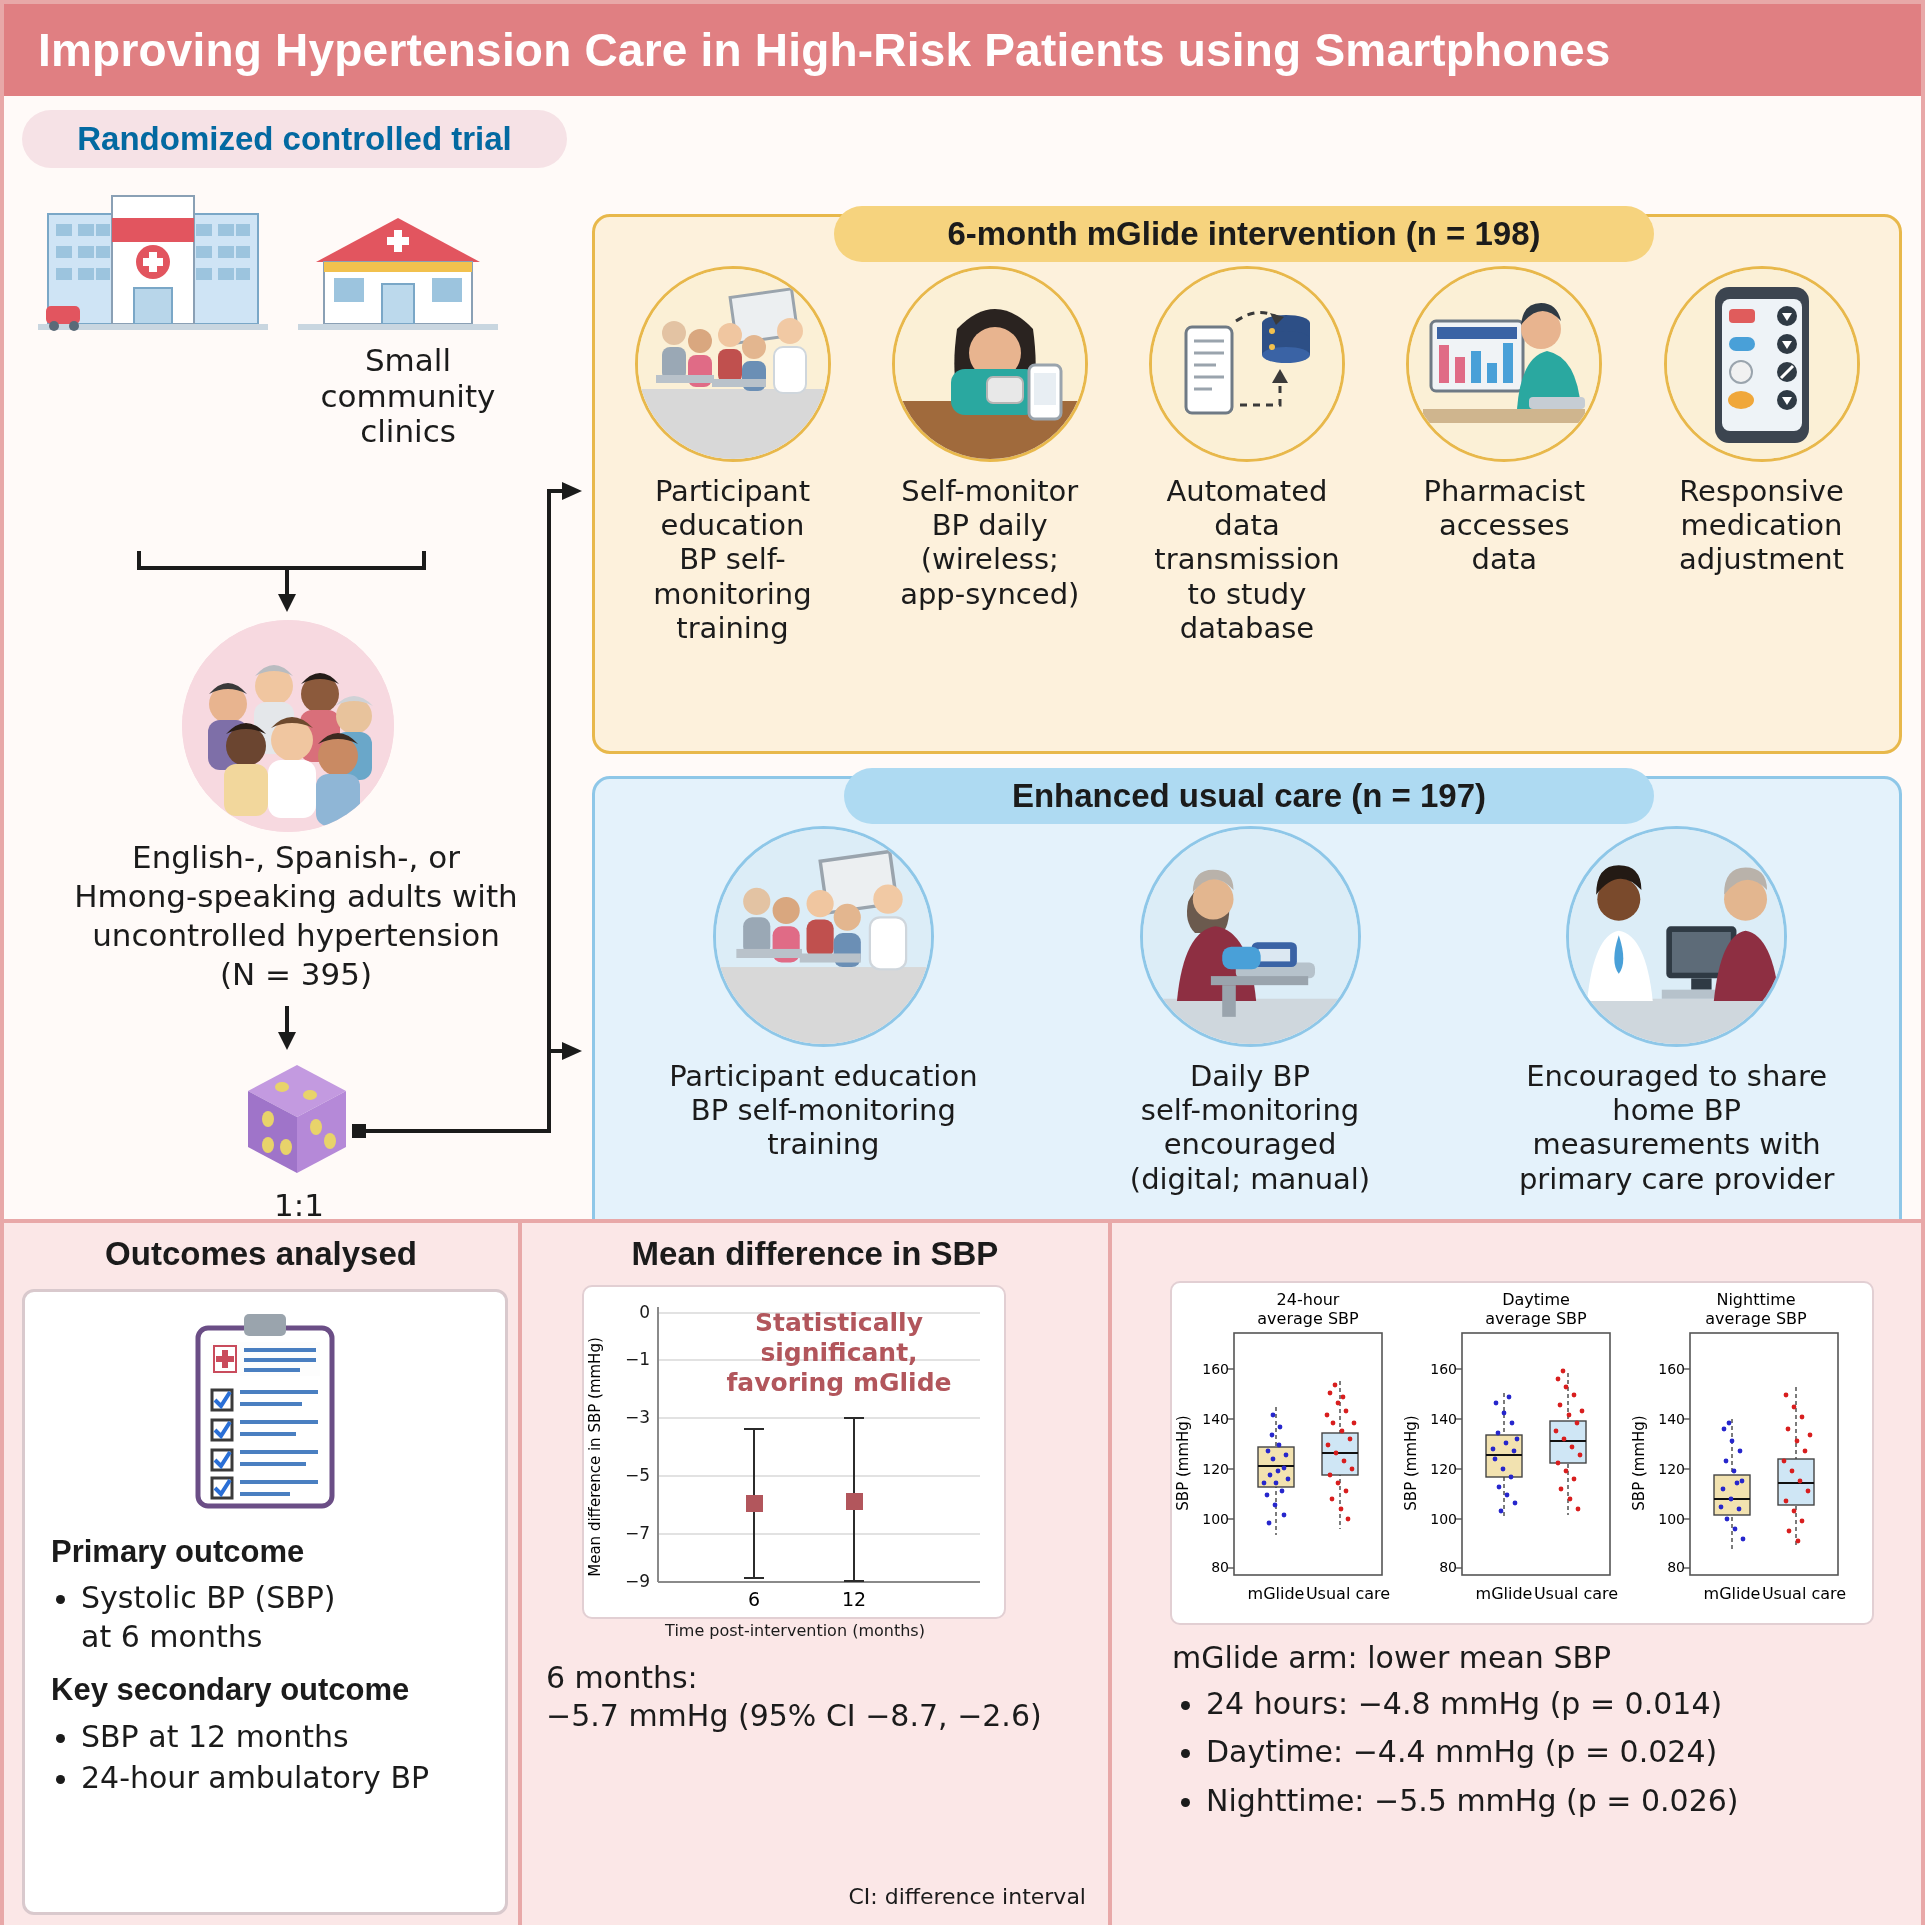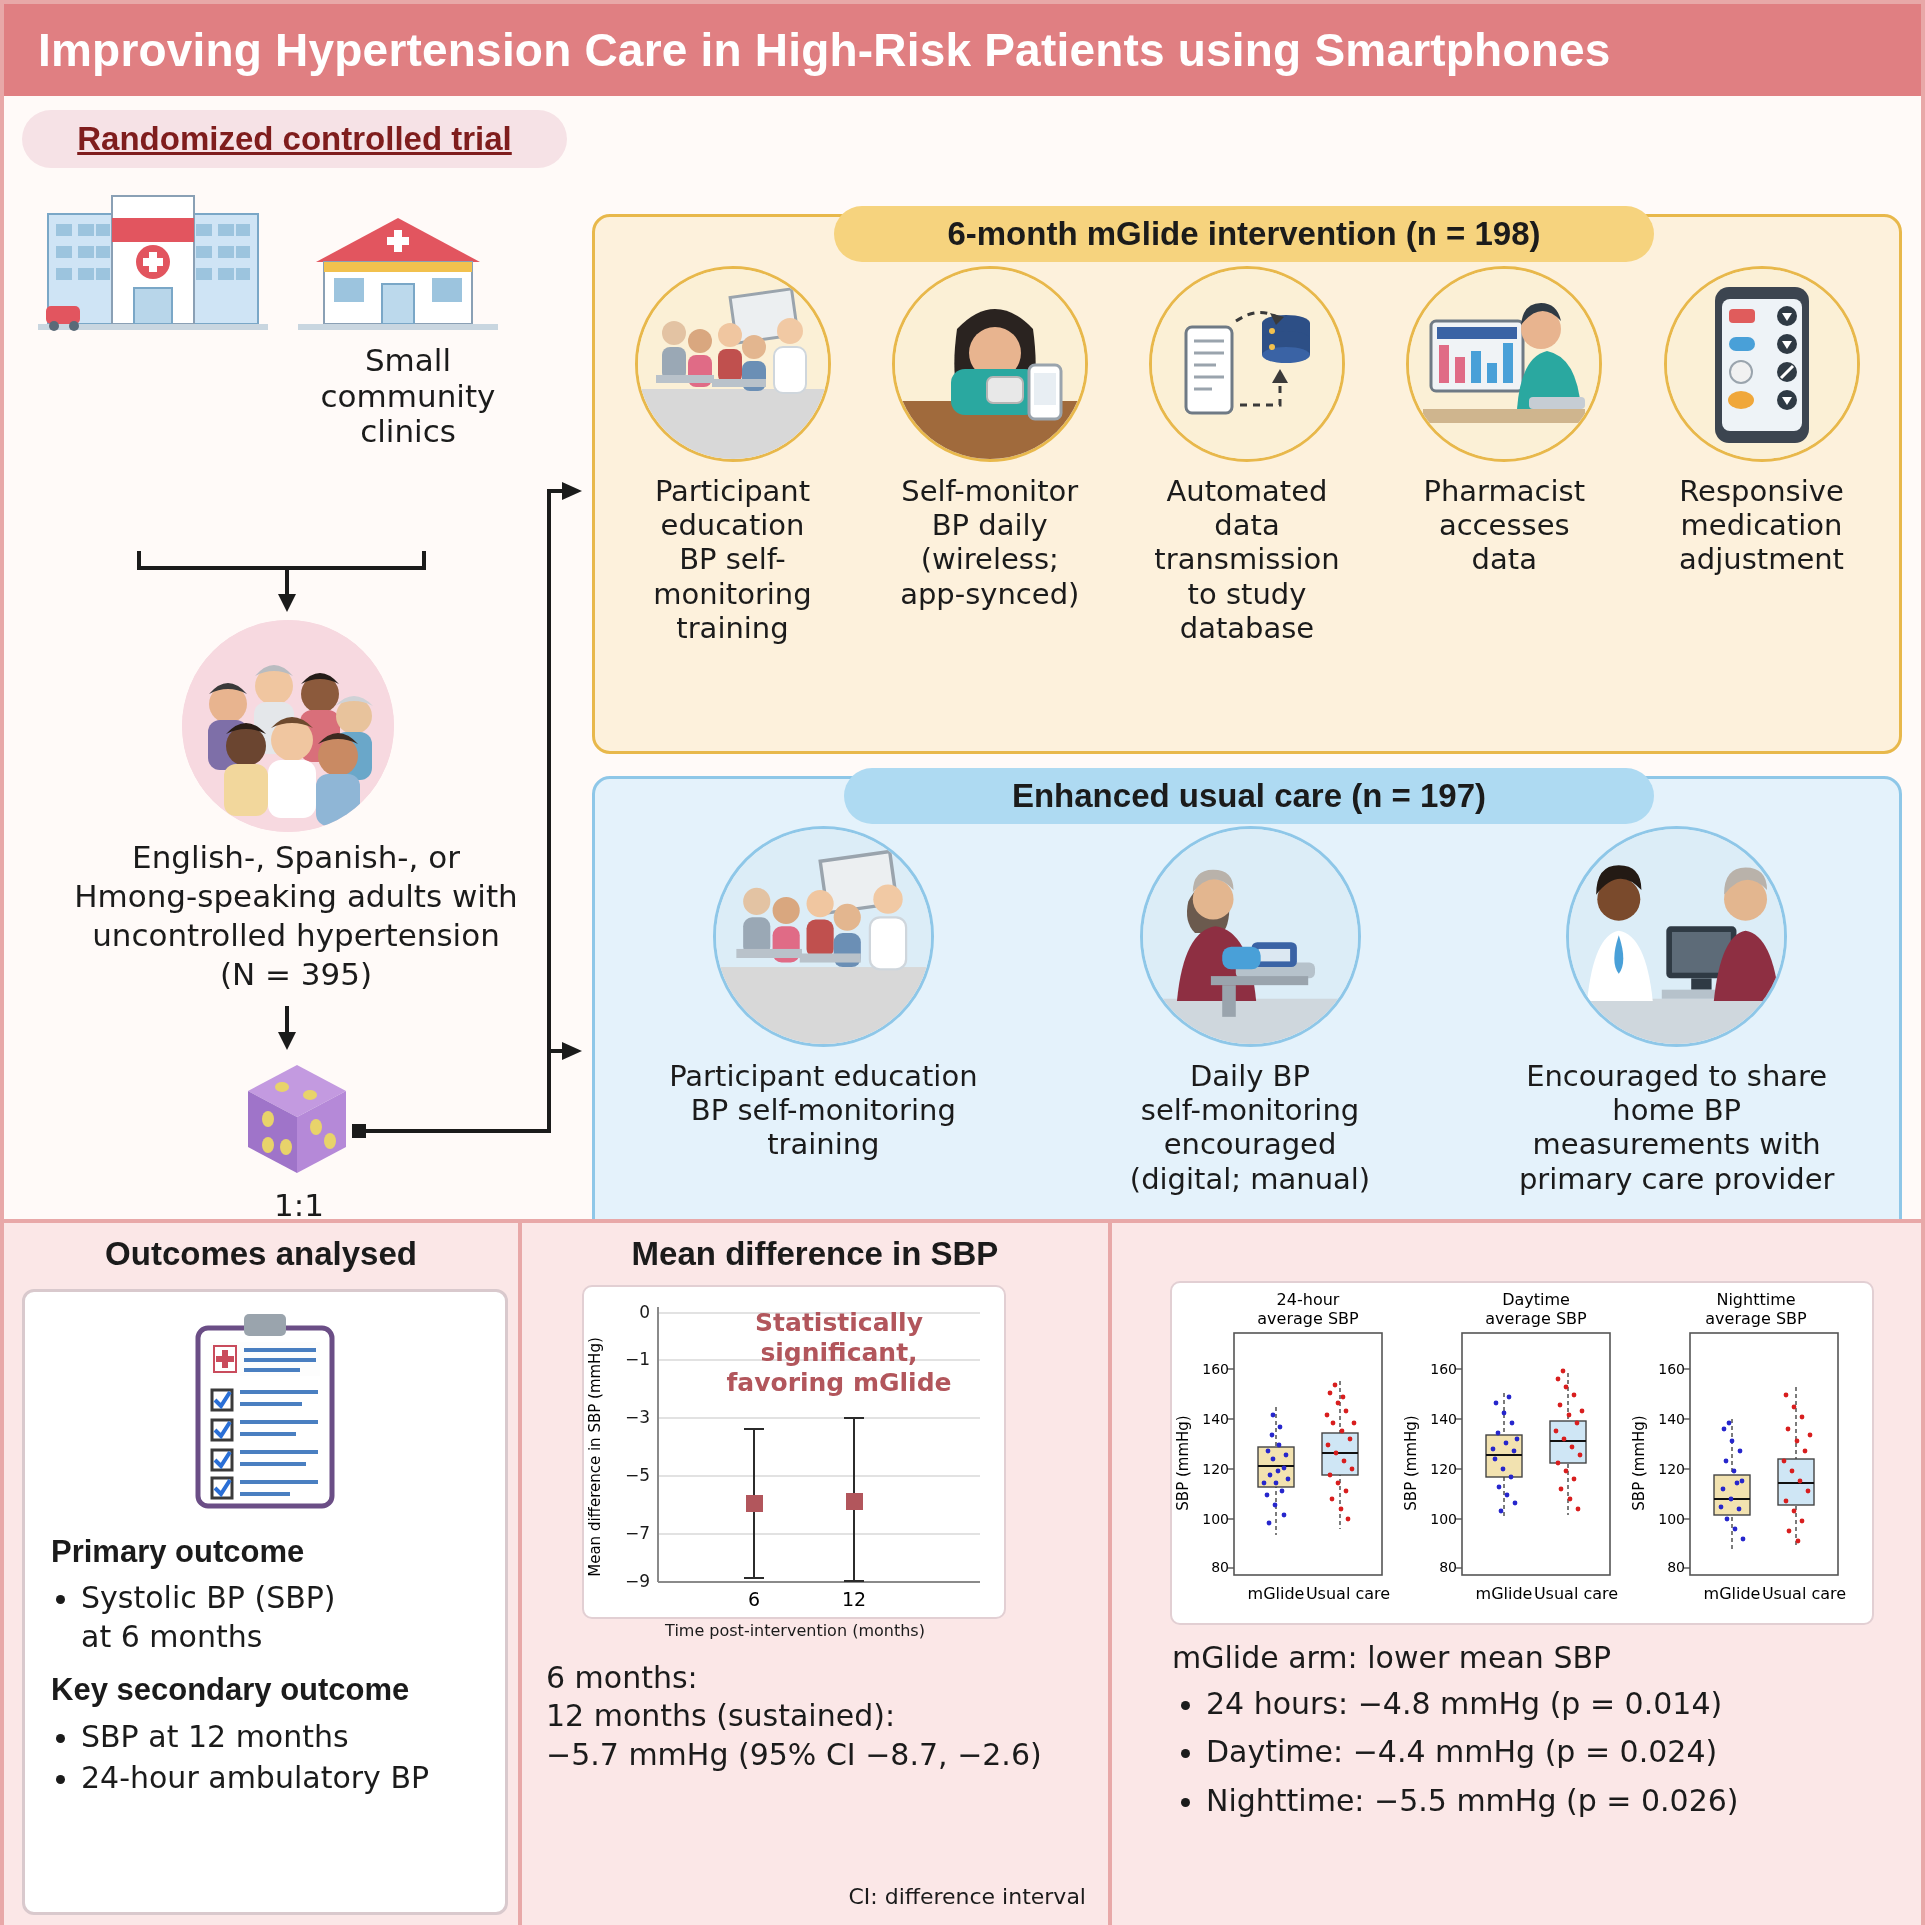--- a/index.html
+++ b/index.html
@@ -22,21 +22,21 @@
   }
 
   
   .body-wrap{position:relative;height:1123px;background:#fffaf8;}
 
   
   .rct-badge{
     position:absolute;left:18px;top:14px;width:545px;height:58px;
     background:#f6e2e6;border-radius:30px;display:flex;align-items:center;justify-content:center;
   }
-  .rct-badge span{font-size:33px;font-weight:bold;color:#7f1d1d;font-family:"Liberation Sans",sans-serif;text-decoration:underline;}
+  .rct-badge span{font-size:33px;font-weight:bold;color:#0369a1;font-family:"Liberation Sans",sans-serif;}
 
   .site-row{position:absolute;left:24px;top:92px;width:540px;height:300px;}
   .site{position:absolute;text-align:center;font-size:31px;line-height:1.15;}
   .site.left{left:10px;top:0;width:230px;}
   .site.right{left:270px;top:24px;width:220px;}
   .sitecap{margin-top:6px;}
 
   .arrow-v{position:absolute;left:0;top:0;}
 
   .people-circle{
@@ -538,21 +538,20 @@
           <g font-size="19" text-anchor="middle" class="lbl">
             <text x="170" y="319">6</text>
             <text x="270" y="319">12</text>
           </g>
         </svg>
       </div>
       <div style="position:absolute;left:58px;top:398px;width:430px;font-size:16px;text-align:center;">Time post-intervention (months)</div>
 
       <div class="cap-txt" style="left:24px;top:436px;width:548px;">
         <div>6 months:</div>
-        <div>12 months (sustained):</div>
         <div>−5.7 mmHg (95% CI −8.7, −2.6)</div>
       </div>
       <div class="cap-txt smallnute smallnote" style="left:24px;top:660px;width:540px;">CI: difference interval</div>
     </div>
 
     <div class="bcol c3">
 
       <div class="chart-card" style="left:58px;top:58px;width:700px;height:340px;">
         <svg width="696" height="336" viewBox="0 0 696 336">
 

